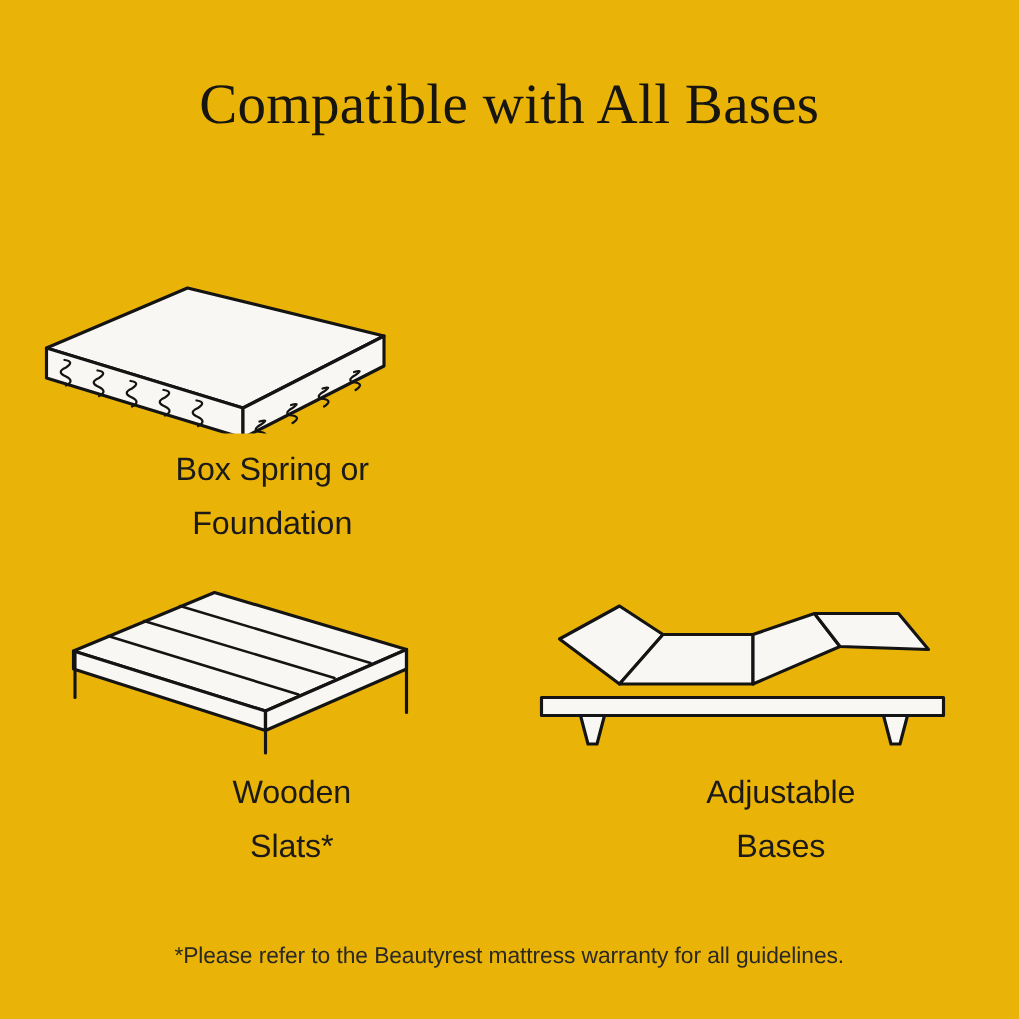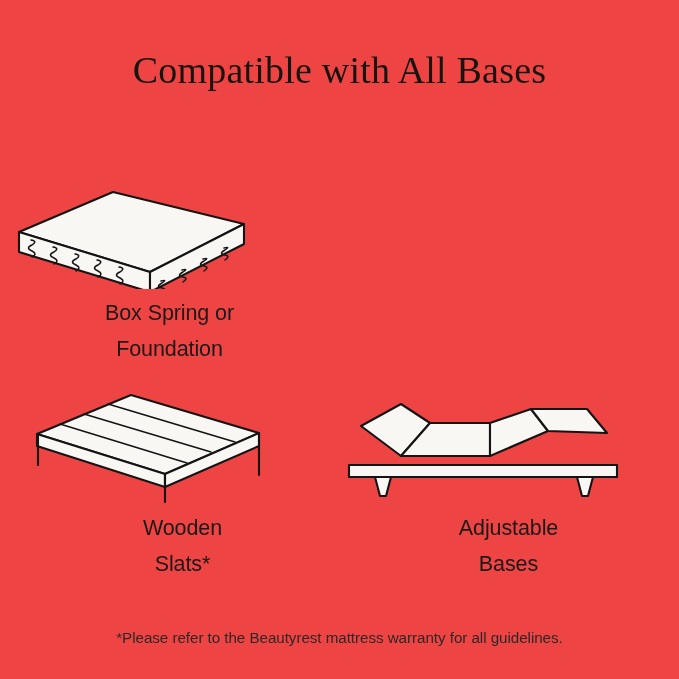--- a/index.html
+++ b/index.html
@@ -12,21 +12,21 @@
     height: 679px;
     background: #f7f4ef;
     font-family: "Liberation Sans", sans-serif;
     color: #1a1a1a;
     overflow: hidden;
   }
   .page {
     position: relative;
     width: 679px;
     height: 679px;
-    background: #ef4444;
+    background: #eab308;
     box-sizing: border-box;
   }
   .title {
     position: absolute;
     top: 48px;
     left: 0;
     width: 679px;
     text-align: center;
     font-family: "Liberation Serif", serif;
     font-size: 38px;
@@ -38,20 +38,21 @@
     position: absolute;
     top: 150px;
     left: 0;
     width: 679px;
     height: 460px;
   }
   .cell {
     position: absolute;
     width: 339px;
     height: 230px;
+    margin-left: 12px;
   }
   .cell-0 { left: 0px;   top: 0px; }
   .cell-1 { left: 339px; top: 0px; }
   .cell-2 { left: 13px;   top: 215px; }
   .cell-3 { left: 339px; top: 215px; }
 
   .art {
     position: absolute;
     top: 14px;
     left: 0;

